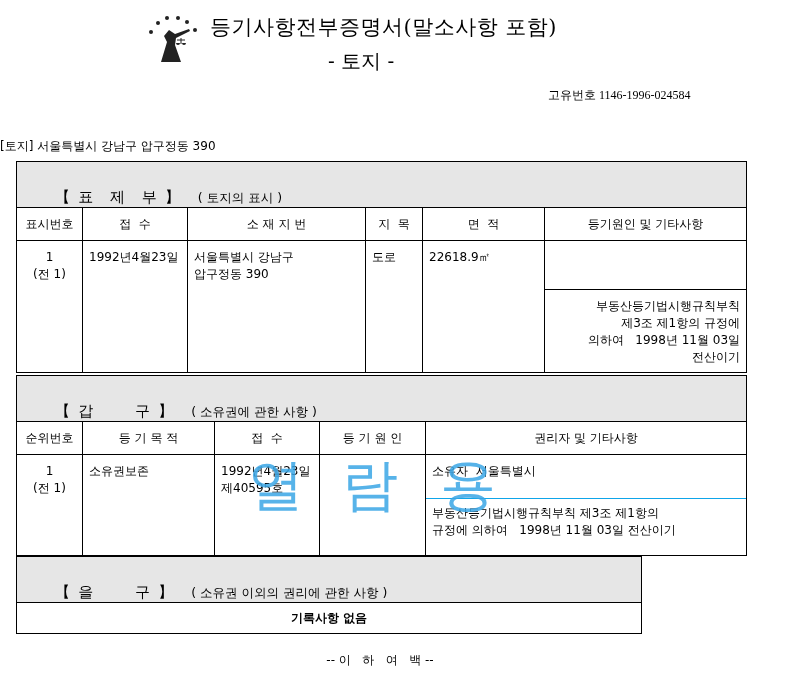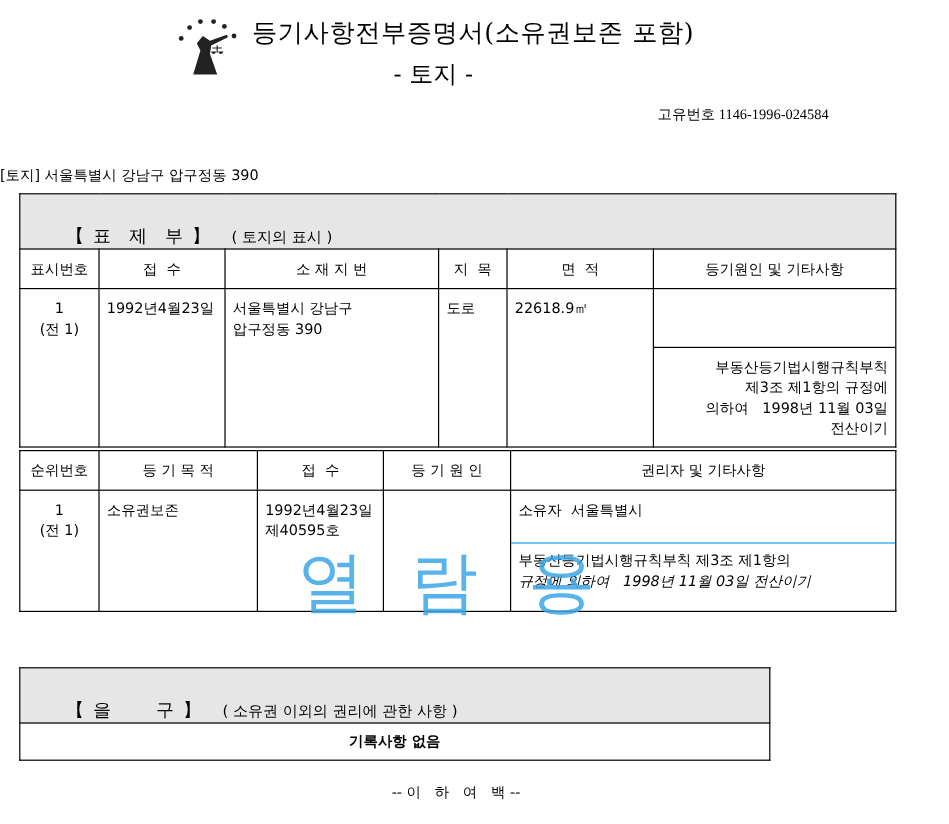--- a/index.html
+++ b/index.html
@@ -7,21 +7,21 @@
          font-family: "DejaVu Sans", "Liberation Sans", sans-serif; color: #000; font-size: 12px; }
   .abs { position: absolute; }
   .title { left: 210px; top: 13px; font-family: "DejaVu Serif", serif; font-size: 21px; letter-spacing: 0.5px; white-space: nowrap; }
   .subtitle { left: 328px; top: 48px; font-family: "DejaVu Serif", serif; font-size: 20px; white-space: nowrap; }
   .logo { left: 145px; top: 12px; width: 62px; height: 52px; }
   .unique { left: 548px; top: 87px; font-size: 12px; white-space: nowrap; font-family: Liberation Serif, serif; }
   .addr { left: 0; top: 138px; font-size: 12px; white-space: nowrap; }
   table.reg { position: absolute; border-collapse: collapse; table-layout: fixed; }
   table.reg td { border: 1px solid #000; padding: 0; vertical-align: top; font-size: 12px; }
   .sec-head td { background: #e6e6e6; height: 32px; vertical-align: middle !important; }
-  .sec-title { display: inline-block; font-family: Liberation Serif, serif; font-size: 15px; white-space: pre; margin-top: 16px; }
+  .sec-title { display: inline-block; font-family: Liberation Sans, sans-serif; font-size: 15px; white-space: pre; margin-top: 16px; }
   .sec-sub { display: inline-block; font-size: 12.5px; margin-left: 14px; white-space: pre; margin-top: 28px; }
   .colh td { height: 32px; text-align: center; vertical-align: middle !important; white-space: pre; }
   .cell-pad { padding: 8px 6px 0 6px !important; line-height: 17px; }
   .center { text-align: center; }
   .watermark { color: #3aa6e6; font-family: "DejaVu Serif", serif; font-size: 56px; opacity: 0.85; pointer-events: none; }
   .nothing { text-align: center; vertical-align: middle !important; font-weight: bold; height: 30px; font-size: 13px; }
   .end { left: 0; width: 760px; top: 652px; text-align: center; font-size: 12px; white-space: pre; }
 </style>
 </head>
 <body>
@@ -34,21 +34,21 @@
         <circle cx="22" cy="6" r="2"></circle>
       <circle cx="33" cy="6" r="2"></circle>
         <circle cx="42" cy="10" r="2"></circle>
         <circle cx="50" cy="18" r="2"></circle>
       <path d="M16 50 L22 30 L19 24 L24 18 L30 22 L44 17 L45 19 L31 26 L30 33 L36 50 Z"></path>
       <path d="M36 26 L36 32 M32 28 L40 28" stroke="#222" stroke-width="1" fill="none"></path>
       <path d="M31 31 a2 2 0 0 0 4 0 Z M37 31 a2 2 0 0 0 4 0 Z"></path>
     </g>
   </svg>
 </div>
-<div class="abs title">등기사항전부증명서(소유권보존 포함)</div>
+<div class="abs title">등기사항전부증명서(말소사항 포함)</div>
 <div class="abs subtitle">- 토지 -</div>
 <div class="abs unique">
   <span>고유번호</span>
   <span>1146-1996-024584</span>
 </div>
 <div class="abs addr">[토지] 서울특별시 강남구 압구정동 390</div>
 
 <table class="reg" style="left:16px; top:161px; width:730px;">
   <colgroup>
       <col style="width:66px">
@@ -100,20 +100,26 @@
 
 <table class="reg" style="left:16px; top:375px; width:730px;">
   <colgroup>
       <col style="width:66px">
       <col style="width:132px">
       <col style="width:105px">
       <col style="width:106px">
       <col style="width:321px">
     </colgroup>
   <tbody>
+      <tr class="sec-head">
+    <td colspan="5" style="padding-left:38px;">
+      <span class="sec-title">【  갑          구  】</span>
+      <span class="sec-sub">( 소유권에 관한 사항 )</span>
+    </td>
+  </tr>
   <tr class="colh">
     <td>순위번호</td>
     <td>등 기 목 적</td>
     <td>접  수</td>
     <td>등 기 원 인</td>
     <td>권리자 및 기타사항</td>
   </tr>
   <tr>
     <td class="cell-pad center" style="height:92px;">
       <div>1</div>
@@ -122,21 +128,21 @@
     <td class="cell-pad">소유권보존</td>
     <td class="cell-pad">
       <div>1992년4월23일</div>
       <div>제40595호</div>
     </td>
     <td class="cell-pad"></td>
     <td style="padding:0;">
       <div style="height:44px; border-bottom:1px solid #0ea5e9; padding:8px 6px 0 6px; box-sizing:border-box; white-space:pre;">소유자  서울특별시</div>
       <div style="padding:6px 6px 0 6px; line-height:17px;">
         <div>부동산등기법시행규칙부칙 제3조 제1항의</div>
-        <div style="white-space:pre;font-style:italic;">규정에 의하여   1998년 11월 03일 전산이기</div>
+        <div style="white-space:pre;">규정에 의하여   1998년 11월 03일 전산이기</div>
       </div>
     </td>
   </tr>
 </tbody>
   </table>
 
 <div class="abs watermark" style="left:248px; top:448px;">열</div>
 <div class="abs watermark" style="left:342px; top:448px;">람</div>
 <div class="abs watermark" style="left:440px; top:448px;">용</div>
 

